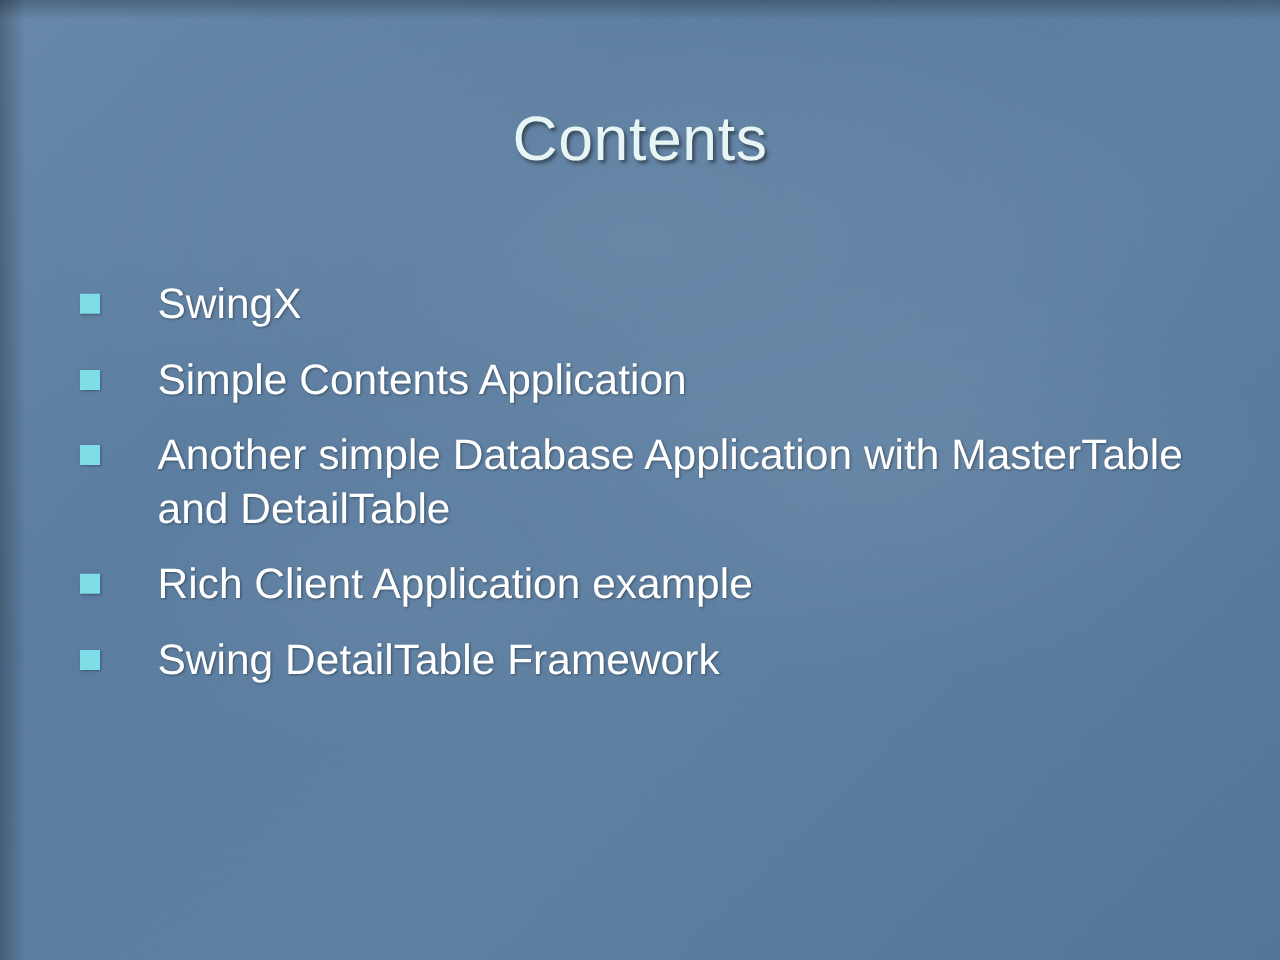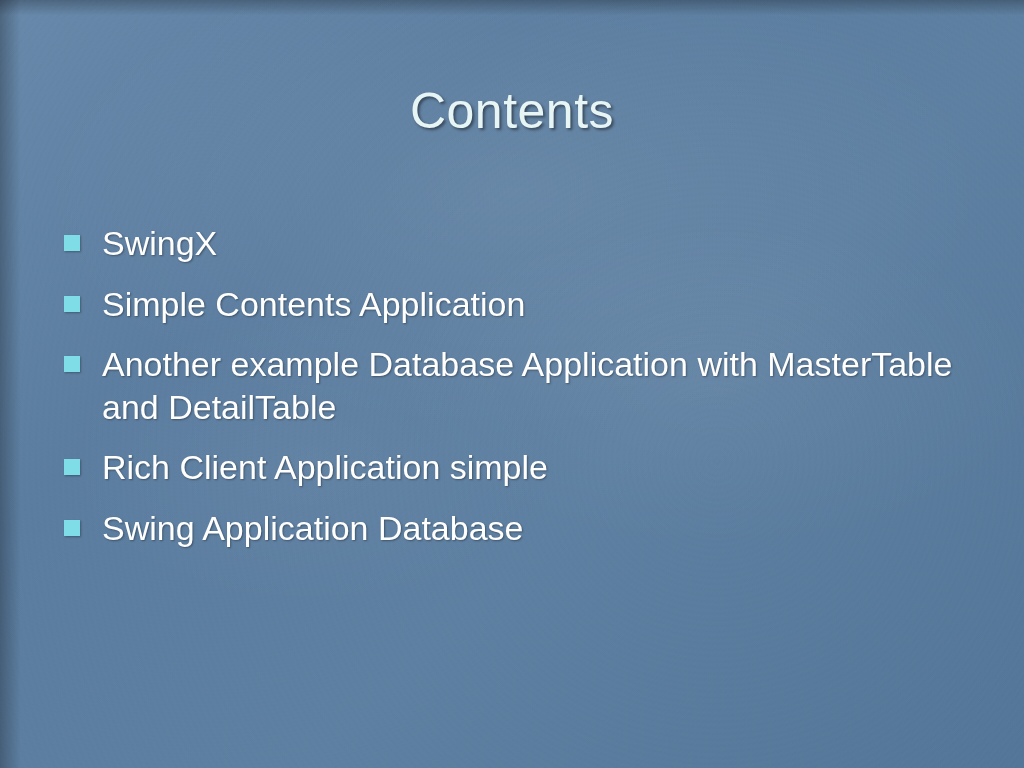--- a/index.html
+++ b/index.html
@@ -63,20 +63,21 @@
       position: absolute;
       top: 222px;
       left: 64px;
       right: 40px;
     }
     .bullet-item {
       display: flex;
       align-items: flex-start;
       margin-bottom: 18px;
       line-height: 1.25;
+      gap: 24px;
     }
     .bullet {
       flex: 0 0 auto;
       width: 16px;
       height: 16px;
       background: #7fdde8;
       margin-top: 13px;
       margin-right: 22px;
       box-shadow: 1px 1px 2px rgba(0,0,0,0.3);
     }
@@ -99,24 +100,24 @@
     <div class="bullet-item">
       <span class="bullet"></span>
       <span class="bullet-text">SwingX</span>
     </div>
     <div class="bullet-item">
       <span class="bullet"></span>
       <span class="bullet-text">Simple Contents Application</span>
     </div>
     <div class="bullet-item">
       <span class="bullet"></span>
-      <span class="bullet-text">Another example Database Application with MasterTable and DetailTable</span>
+      <span class="bullet-text">Another simple Database Application with MasterTable and DetailTable</span>
     </div>
     <div class="bullet-item">
       <span class="bullet"></span>
-      <span class="bullet-text">Rich Client Application simple</span>
+      <span class="bullet-text">Rich Client Application example</span>
     </div>
     <div class="bullet-item">
       <span class="bullet"></span>
-      <span class="bullet-text">Swing Application Database</span>
+      <span class="bullet-text">Swing DetailTable Framework</span>
     </div>
   </div>
 </div>
 
 </body></html>

